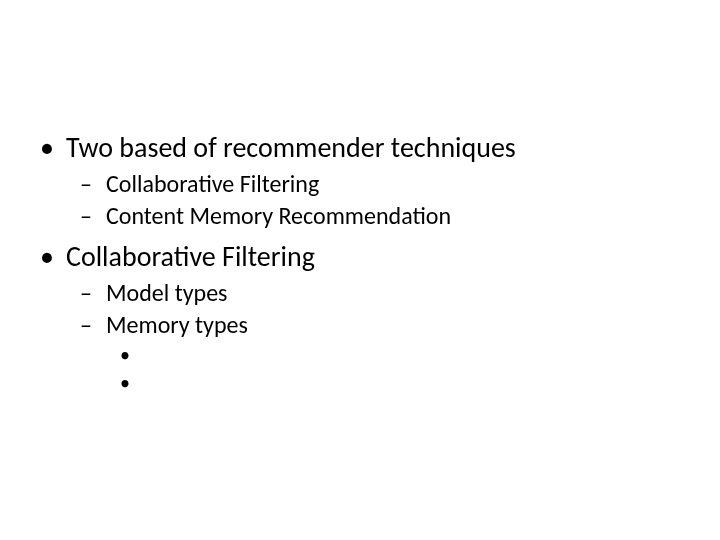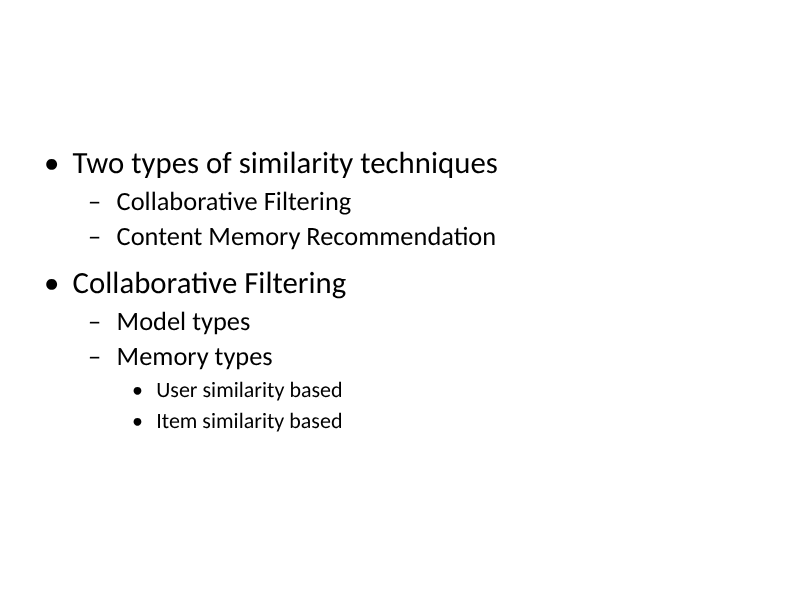--- a/index.html
+++ b/index.html
@@ -62,21 +62,21 @@
     height: 6px;
   }
 </style>
 </head>
 <body>
 
 <div class="slide">
 
   <div class="l1 row">
     <span class="b-disc">•</span>
-    <span class="txt">Two types of similarity techniques</span>
+    <span class="txt">Two based of recommender techniques</span>
   </div>
 
   <div class="l2 row">
     <span class="b-dash">–</span>
     <span class="txt">Collaborative Filtering</span>
   </div>
 
   <div class="l2 row">
     <span class="b-dash">–</span>
     <span class="txt">Content Memory Recommendation</span>
@@ -94,21 +94,19 @@
     <span class="txt">Model types</span>
   </div>
 
   <div class="l2 row">
     <span class="b-dash">–</span>
     <span class="txt">Memory types</span>
   </div>
 
   <div class="l3 row">
     <span class="b-disc-sm">•</span>
-    <span class="txt">User similarity based</span>
   </div>
 
   <div class="l3 row">
     <span class="b-disc-sm">•</span>
-    <span class="txt">Item similarity based</span>
   </div>
 
 </div>
 
 </body></html>

